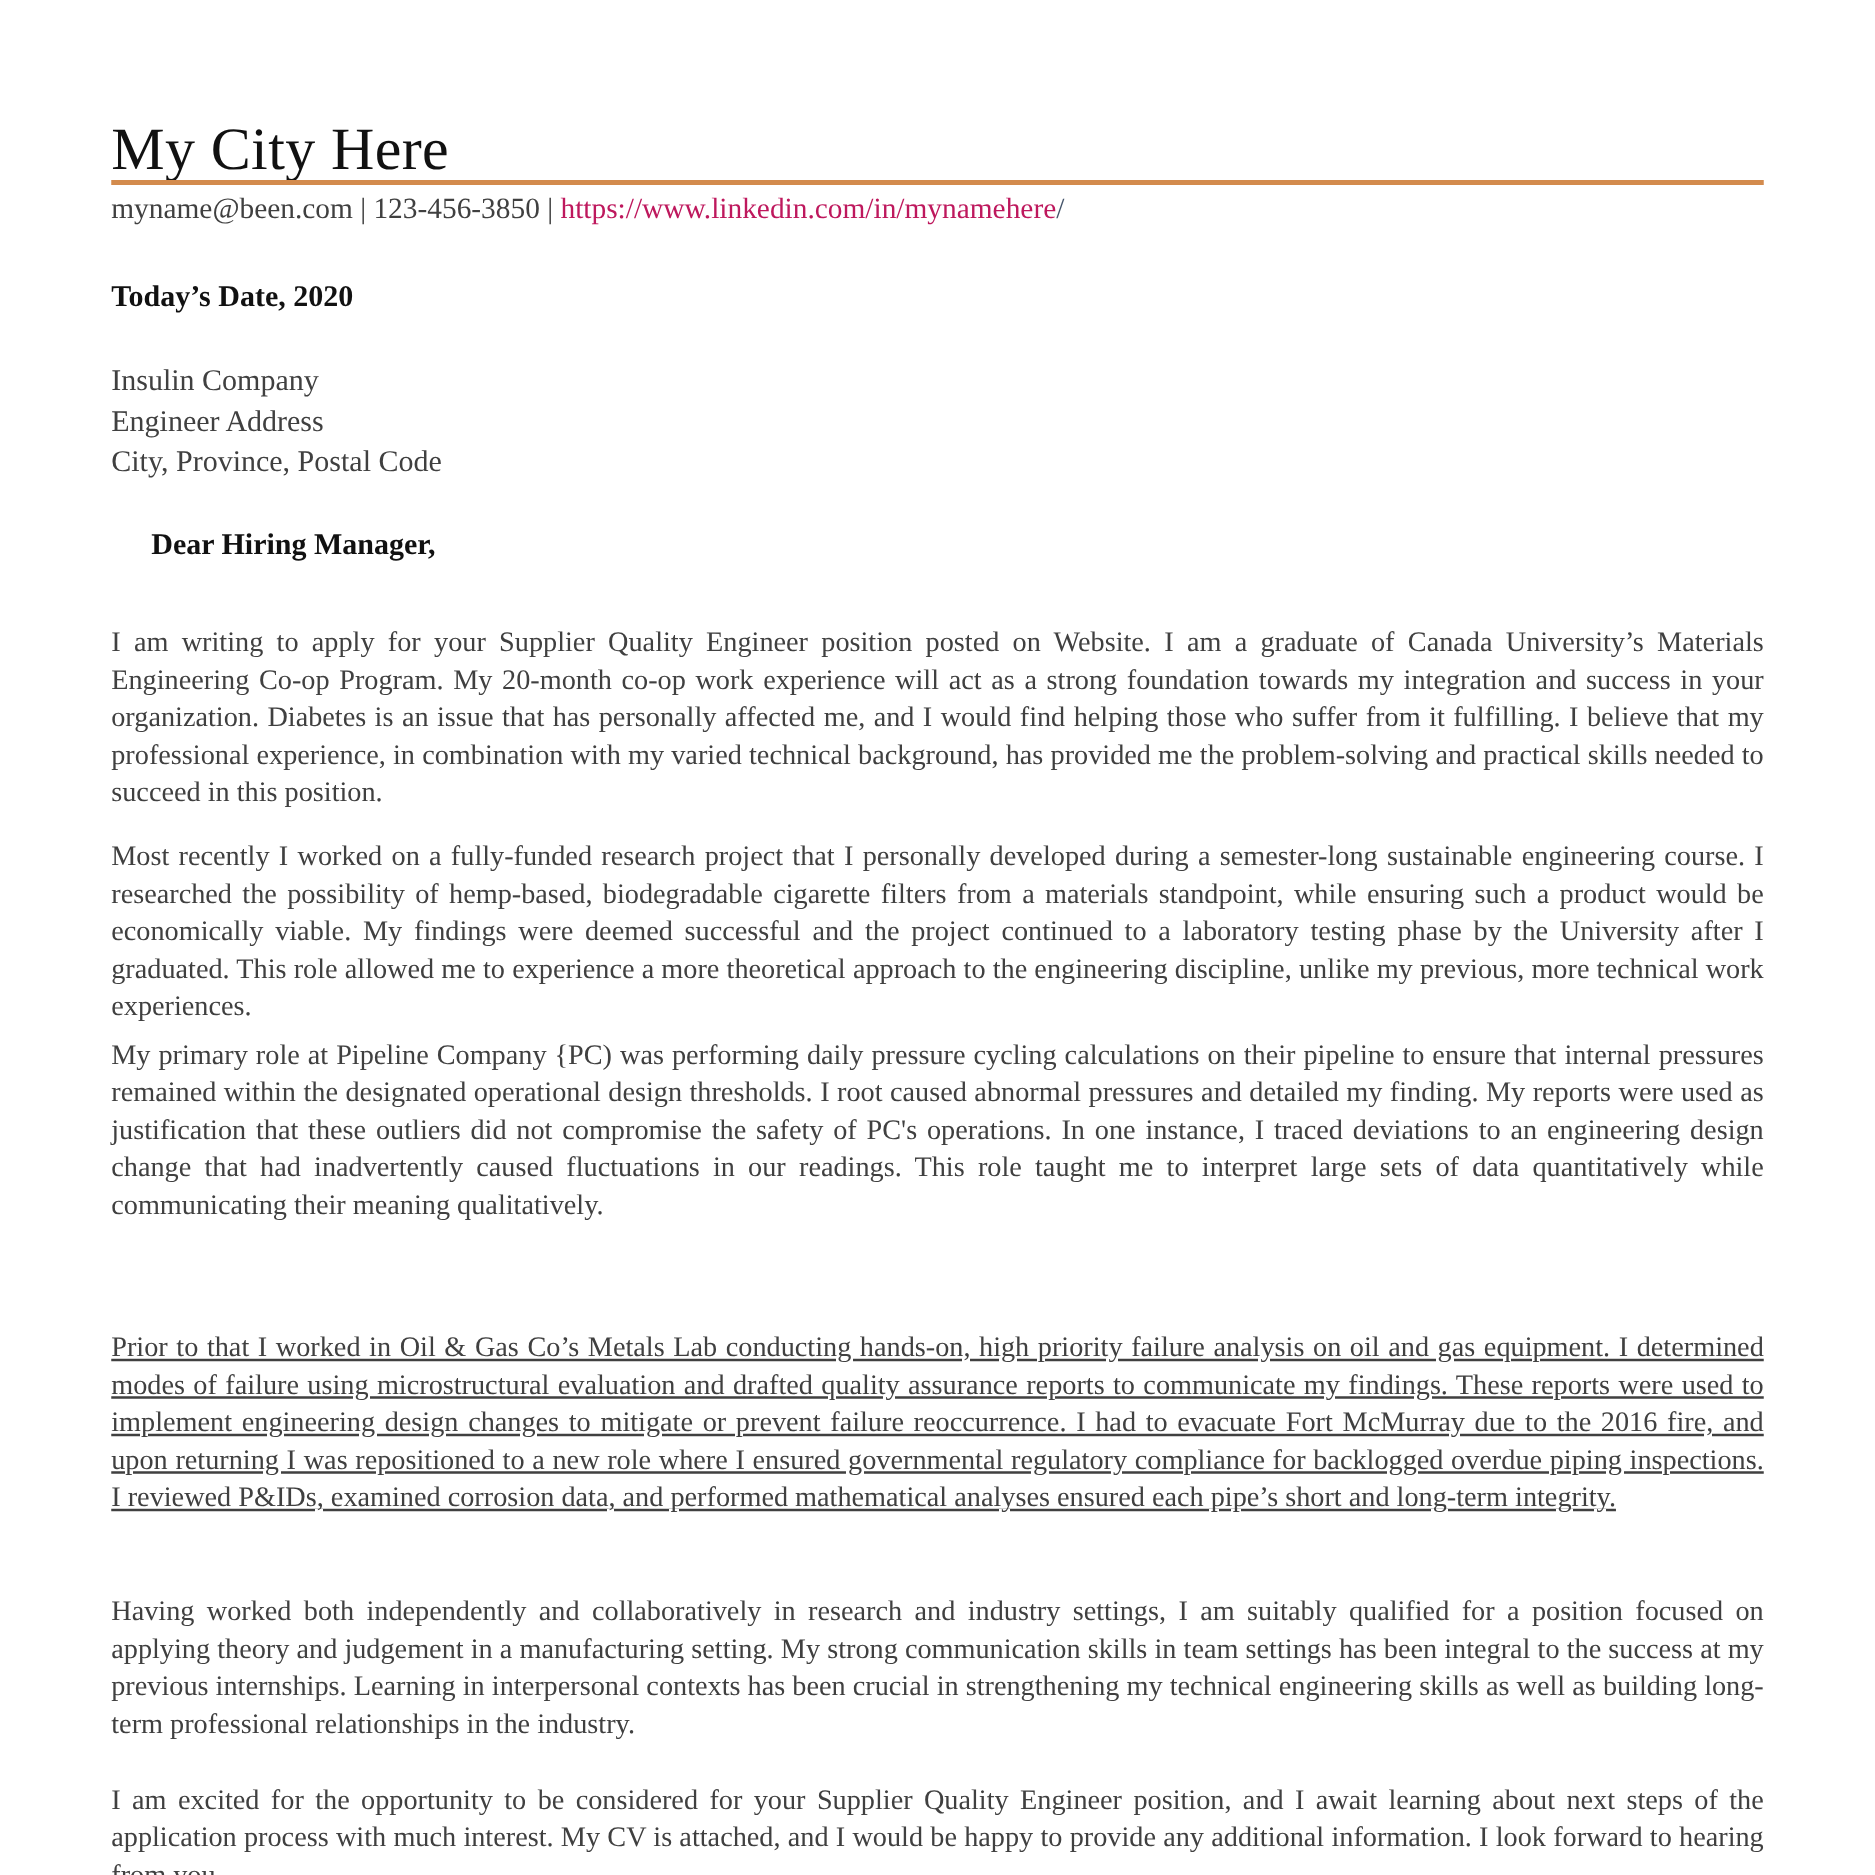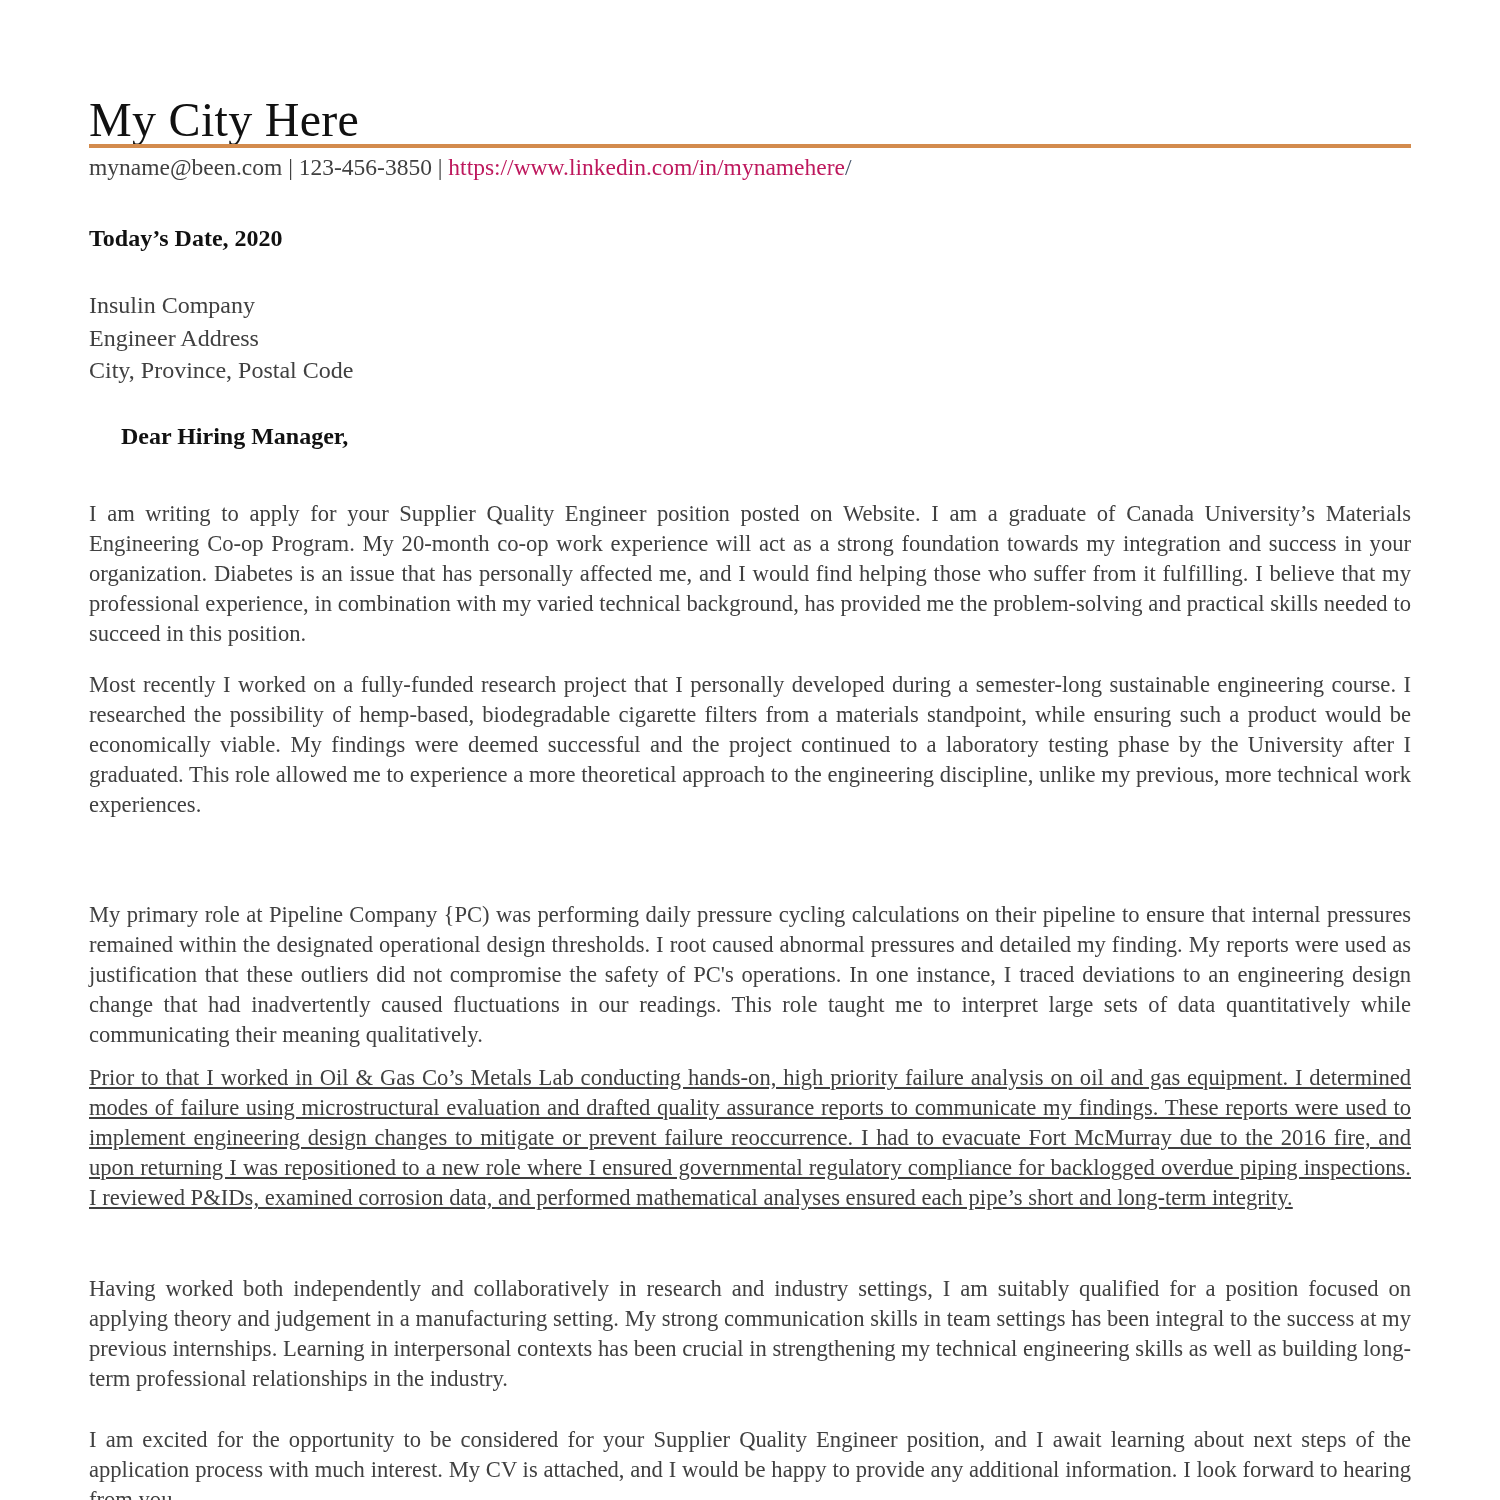--- a/index.html
+++ b/index.html
@@ -84,21 +84,21 @@
       left: 0;
       width: 1322px;
       font-size: 22.6px;
       line-height: 30.1px;
       text-align: justify;
       color: #404040;
       margin: 0;
     }
     #p1 { top: 499px; }
     #p2 { top: 670px; }
-    #p3 { top: 900px; font-family: Liberation Serif, serif; }
+    #p3 { top: 829px; font-family: Liberation Serif, serif; }
     #p4 { top: 1063px; text-decoration: underline; }
     #p5 { top: 1274px; }
     #p6 { top: 1425px; }
   </style>
 </head>
 <body>
 
 <div class="page">
   <h1 class="name">My City Here</h1>
   <div class="rule"></div>

